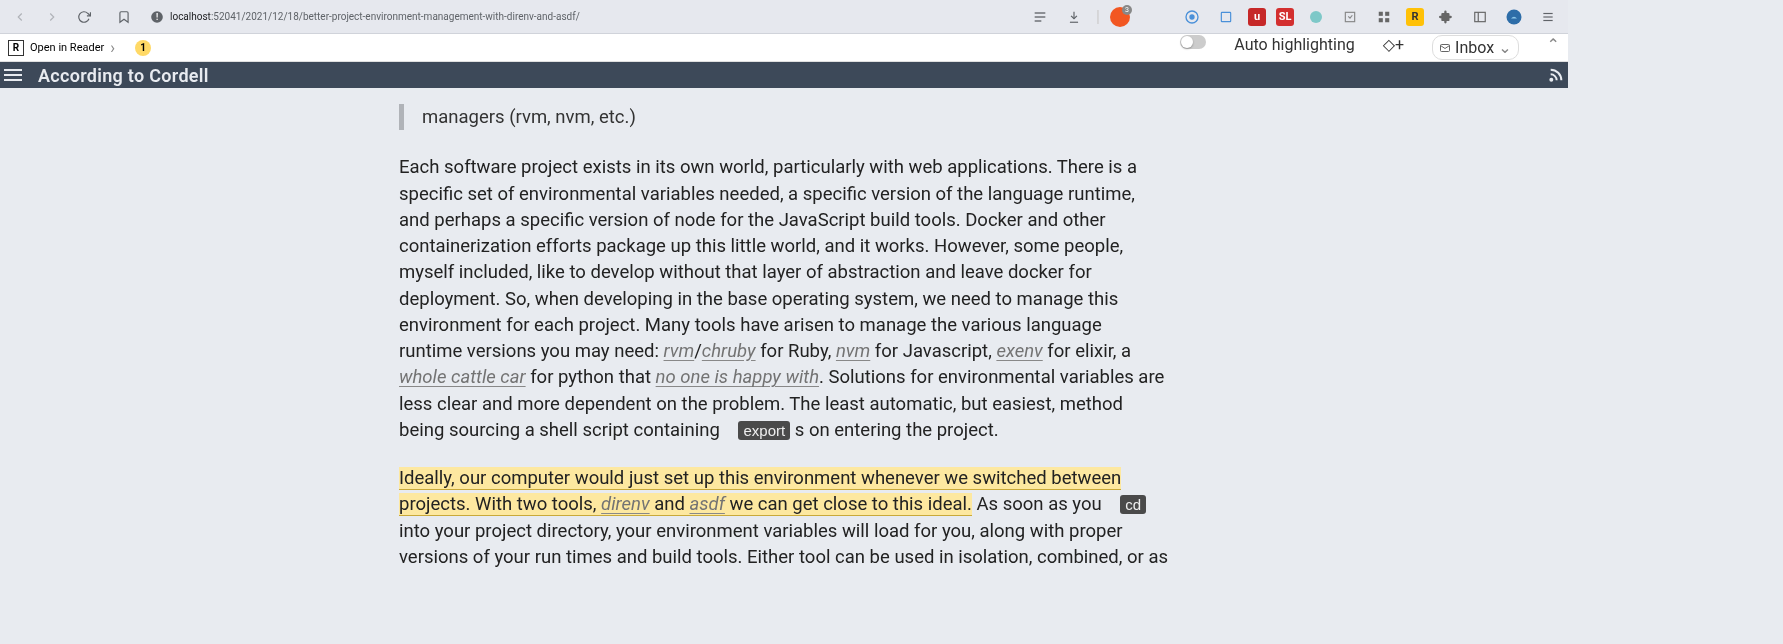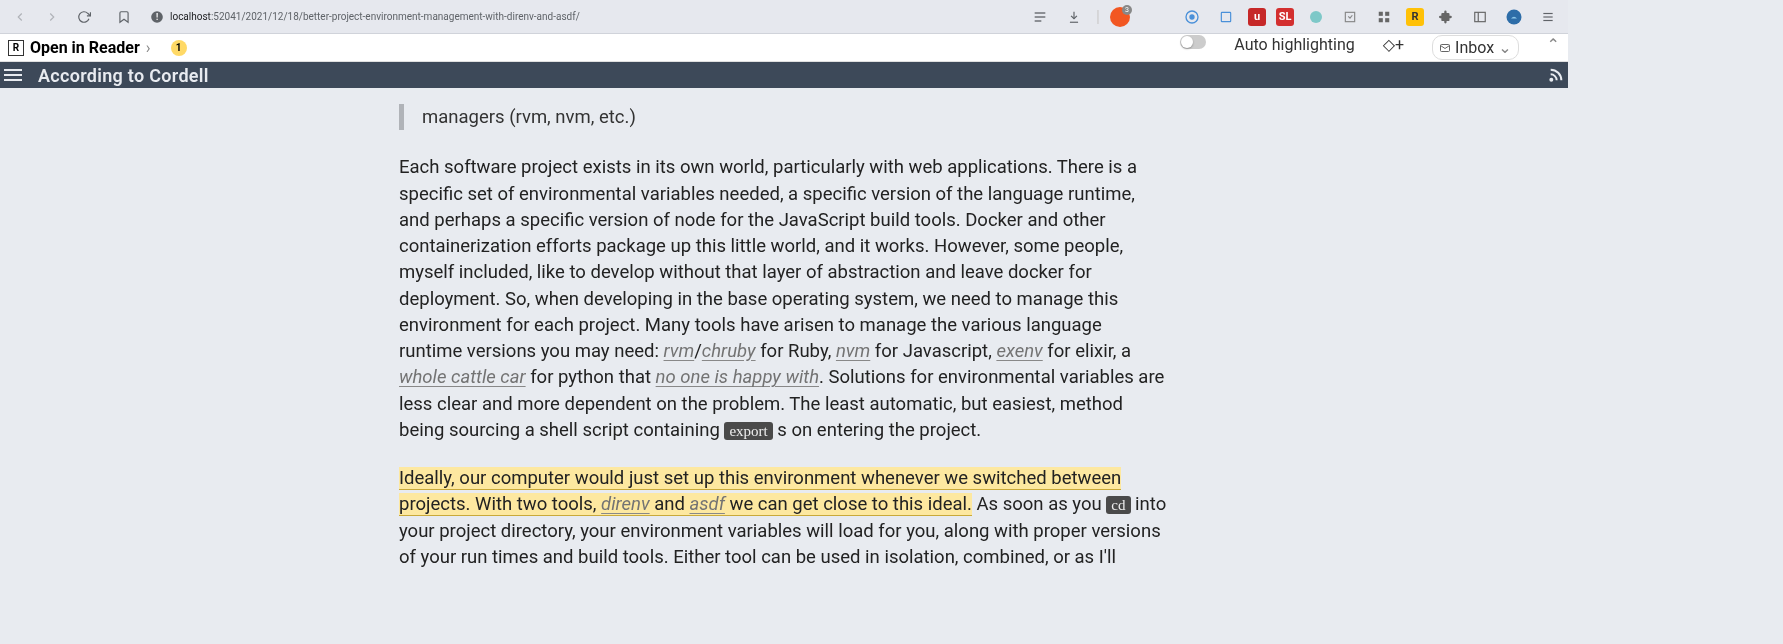--- a/index.html
+++ b/index.html
@@ -18,21 +18,21 @@
 .right-icons { display: flex; align-items: center; gap: 10px; }
 .ext-icon { width: 18px; height: 18px; display: flex; align-items: center; justify-content: center; font-size: 11px; font-weight: bold; border-radius: 3px; }
 .brave-badge { background: #f25722; color: #fff; border-radius: 50%; width: 20px; height: 20px; font-size: 9px; position: relative; }
 .brave-badge::after { content: "3"; position: absolute; top: -2px; right: -2px; background: #888; color:#fff; border-radius:50%; width:10px; height:10px; font-size:7px; display:flex; align-items:center; justify-content:center;}
 .pill-sep { color: #ccc; }
 
 
 .reader-bar { height: 28px; background: #fff; display: flex; align-items: center; padding: 0 8px; gap: 8px; border-bottom: 1px solid #e0e0e0; }
 .reader-left { display: flex; align-items: center; gap: 6px; }
 .reader-logo { width: 16px; height: 16px; border: 1.5px solid #333; display: flex; align-items: center; justify-content: center; font-size: 10px; font-weight: bold; }
-.reader-txt { font-size: 16px; font-weight: 700; }
+.reader-txt { font-size: 11px; font-weight: 400; }
 .chev { color: #888; }
 .count-badge { background: #ffd966; border-radius: 50%; width: 16px; height: 16px; display: flex; align-items: center; justify-content: center; font-size: 10px; font-weight: bold; }
 .reader-right { margin-left: auto; display: flex; align-items: flex-start; gap: 28px; font-size: 16px; color: #333; }
 .toggle { width: 26px; height: 14px; background: #ccc; border-radius: 7px; position: relative; }
 .toggle::after { content:""; width:12px; height:12px; background:#fff; border-radius:50%; position:absolute; top:1px; left:1px; box-shadow:0 1px 2px rgba(0,0,0,.3);}
 .inbox-wrap { display:flex; align-items:center; gap:4px; border:1px solid #ddd; padding:2px 6px; border-radius:10px;}
 
 
 .site-header { height: 26px; background: #3d4959; display: flex; align-items: center; padding: 0 4px; gap: 16px; color: #e8ebf0; }
 .ham { display: flex; flex-direction: column; gap: 3px; }
@@ -40,21 +40,21 @@
 .site-title { font-size: 18px; font-weight: 600; letter-spacing: 0.3px; }
 .rss { margin-left: auto; }
 
 
 .content-wrap { background: #e8ebf0; height: calc(567px - 34px - 28px - 26px); overflow: hidden; padding-top: 0; }
 .article { max-width: 790px; margin: 0 auto; font-size: 18.5px; line-height: 1.42; color: #222; padding: 16px 10px; }
 .blockquote-tail { border-left: 5px solid #b0b3b8; padding-left: 18px; margin-bottom: 24px; color: #333; }
 .article p { margin-bottom: 22px; }
 .article a { color: #737373; text-decoration: underline; text-decoration-color: #888; text-underline-offset: 3px; font-style: italic; }
 .highlight { background: #fde8a0; border-bottom: 1px solid #c9a93a; }
-.code-inline { background: #4a4a4a; color: #eee; font-family: Liberation Serif, serif; font-size: 15px; padding: 1px 5px; border-radius: 3px; }
+.code-inline { background: #4a4a4a; color: #eee; font-family: Liberation Sans, sans-serif; font-size: 15px; padding: 1px 5px; border-radius: 3px; margin-left: 14px; }
 
 svg { display: block; }
 </style>
 </head>
 <body>
 
 <div class="browser-bar">
   <div class="nav-btn disabled">
       <svg width="14" height="14" viewBox="0 0 24 24" fill="none" stroke="currentColor" stroke-width="2">
         <polyline points="15 18 9 12 15 6"></polyline>

